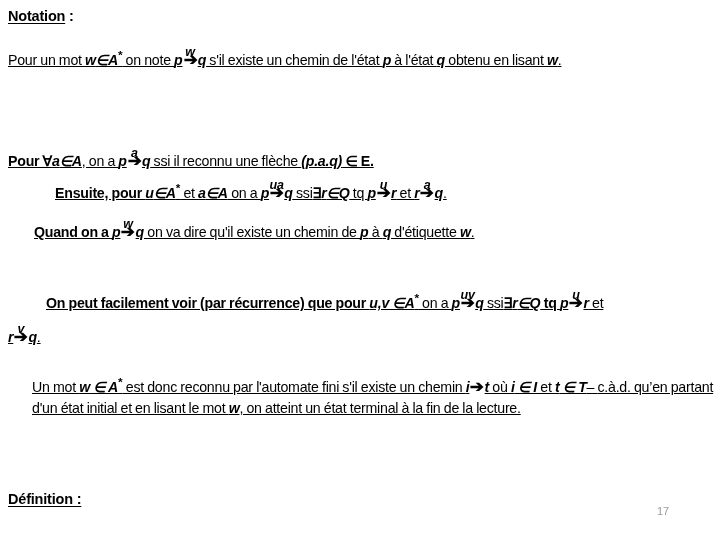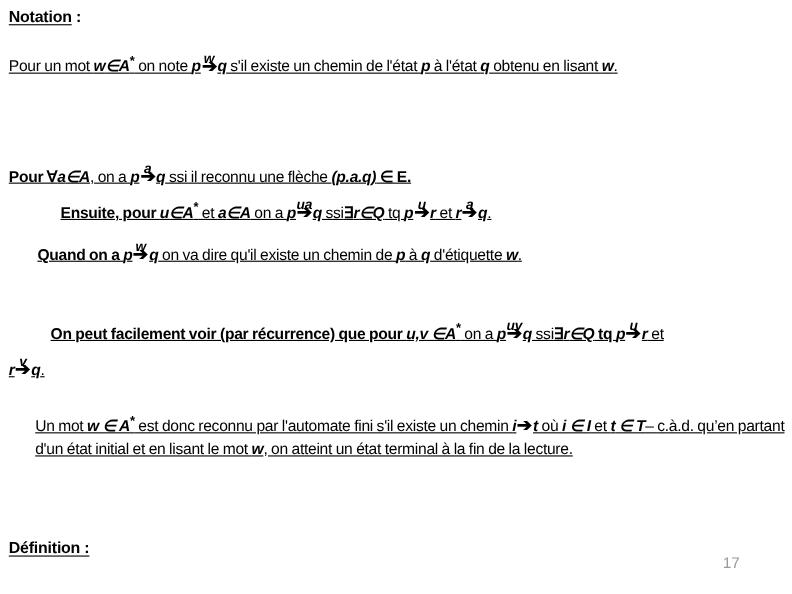--- a/index.html
+++ b/index.html
@@ -83,21 +83,21 @@
   .r-ensuite      { position: absolute; left: 8px;  top: 178px; margin-left: 47px; }
   .r-quand        { position: absolute; left: 12px;  top: 222px; margin-left: 22px; }
   .r-onpeut       { position: absolute; left: 8px;  top: 288px; margin-left: 38px; }
   .r-rq           { position: absolute; left: 8px;  top: 327px; }
   .r-unmot        { position: absolute; left: 20px;  top: 372px; width: 704px; margin-left: 12px; }
   .r-definition   { position: absolute; left: 8px;  top: 461px; margin-top: 28px; }
   .r-langage      { position: absolute; left: 8px;  top: 503px; }
   .r-pagenum      { position: absolute; left: 657px; top: 505px; }
 
   .pagenum {
-    font-size: 14px;
+    font-size: 11px;
     color: #9a9a9a;
     line-height: 13px;
   }
 </style>
 </head>
 <body>
 
 <div class="slide">
 
   <div class="heading r-notation">

